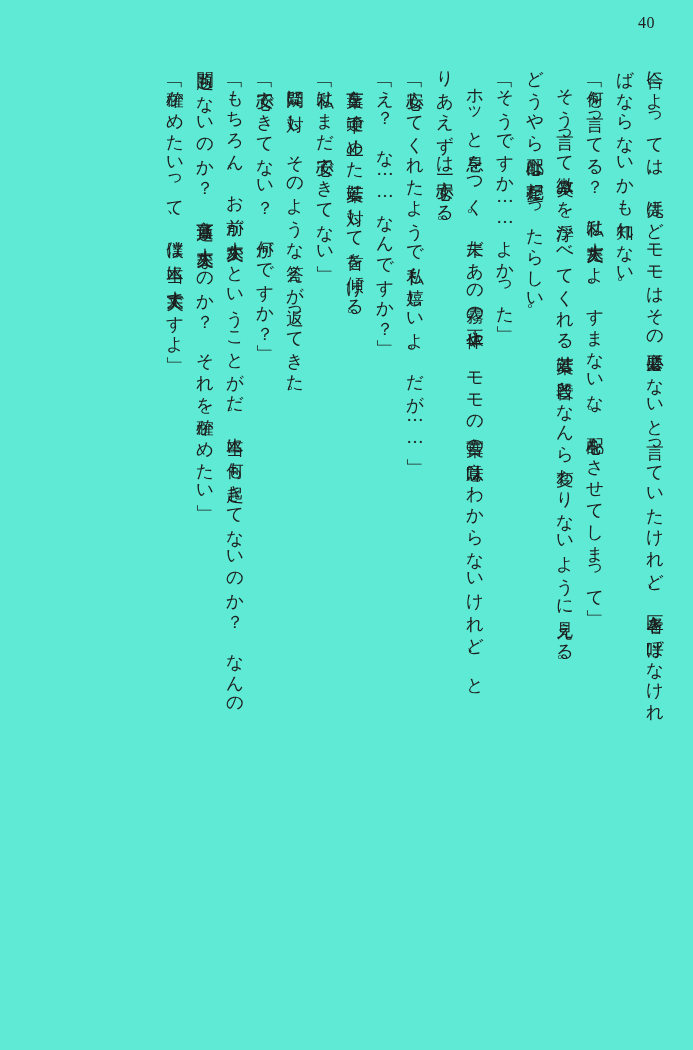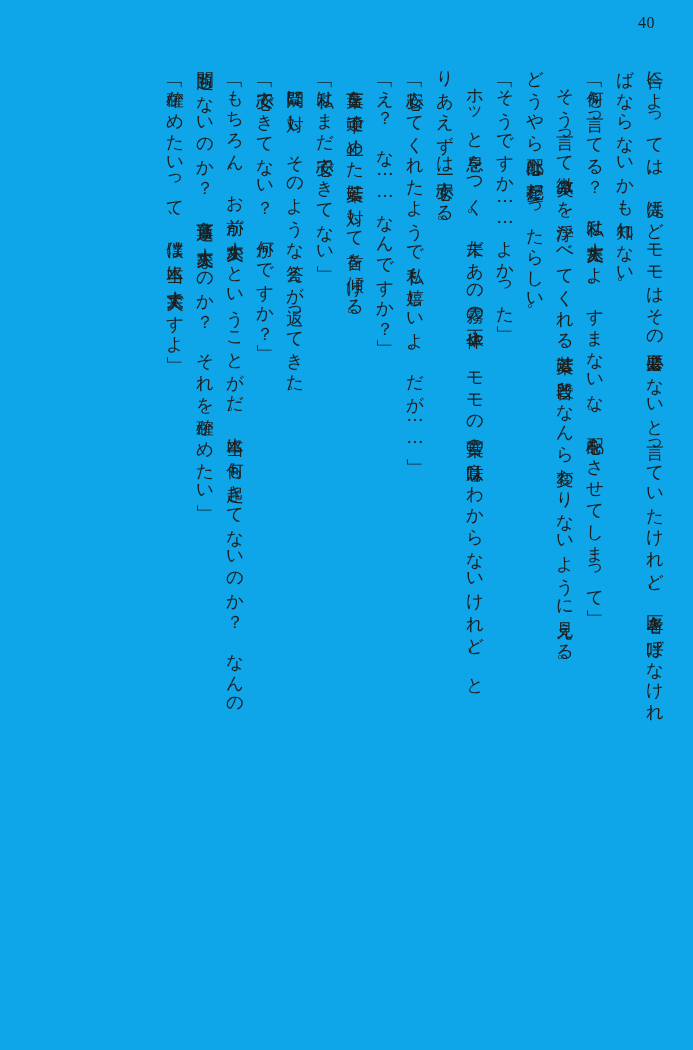--- a/index.html
+++ b/index.html
@@ -11,21 +11,21 @@
     width: 693px;
     height: 1050px;
     font-family: "Liberation Serif", "DejaVu Serif", serif;
     color: #1a1a1a;
     overflow: hidden;
   }
   #page {
     position: relative;
     width: 693px;
     height: 1050px;
-    background: #0ea5e9;
+    background: #5eead4;
   }
   #page-number {
     position: absolute;
     top: 14px;
     right: 38px;
     font-size: 16px;
     color: #222;
     letter-spacing: 0.5px;
   }
   #text-block {

